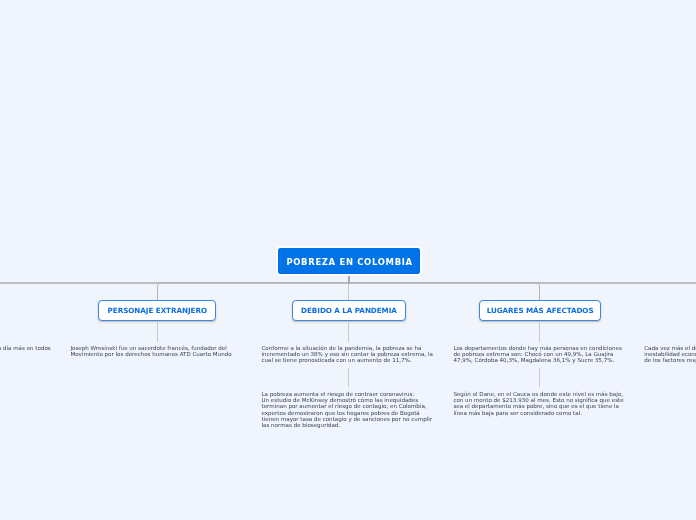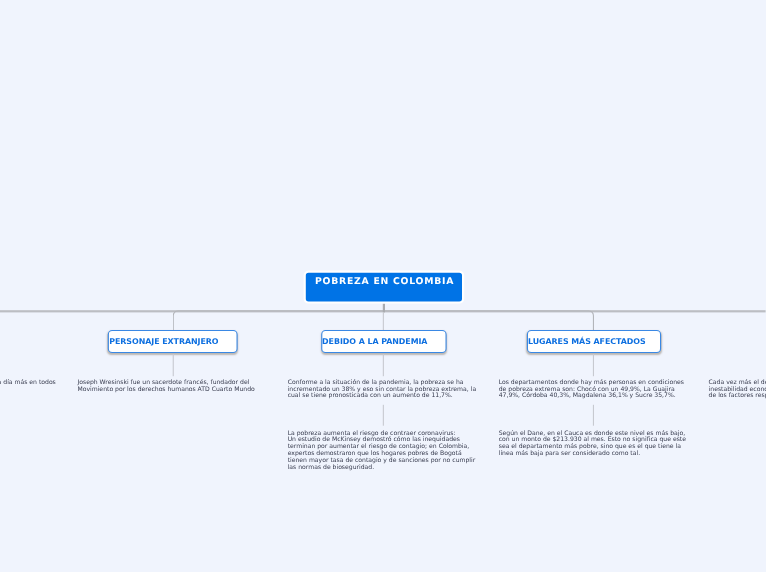--- a/index.html
+++ b/index.html
@@ -19,33 +19,33 @@
     border:1.25px solid #b3b5ba;border-bottom:none;
     border-top-left-radius:5px;border-top-right-radius:5px;}
   .root-node{
     position:absolute;
     padding-top:1.8px;
     background:#0073e6;
     color:#fff;
     border:2.2px solid #ffffff;
     border-radius:4.5px;
     font-size:8.45px;font-weight:bold;letter-spacing:0.68px;
-    display:flex;justify-content:center;
+    display:flex;align-items:center;justify-content:center;
     box-sizing:border-box;white-space:nowrap;
   }
   .sub-node{
     position:absolute;
     padding-top:0.7px;
     background:#fff;
     color:#0d6fe0;
     border:1.55px solid #3a88e4;
     border-radius:4px;
     box-shadow:0 1px 1.6px rgba(90,70,40,0.35);
     font-size:7.2px;font-weight:bold;letter-spacing:-0.05px;
-    display:flex;align-items:center;
+    display:flex;align-items:center;justify-content:center;
     box-sizing:border-box;white-space:nowrap;
   }
   .leaf{
     position:absolute;
     color:#373b4e;
     font-size:5.56px;
     line-height:6.27px;
     white-space:pre;
     letter-spacing:0px;
   }

